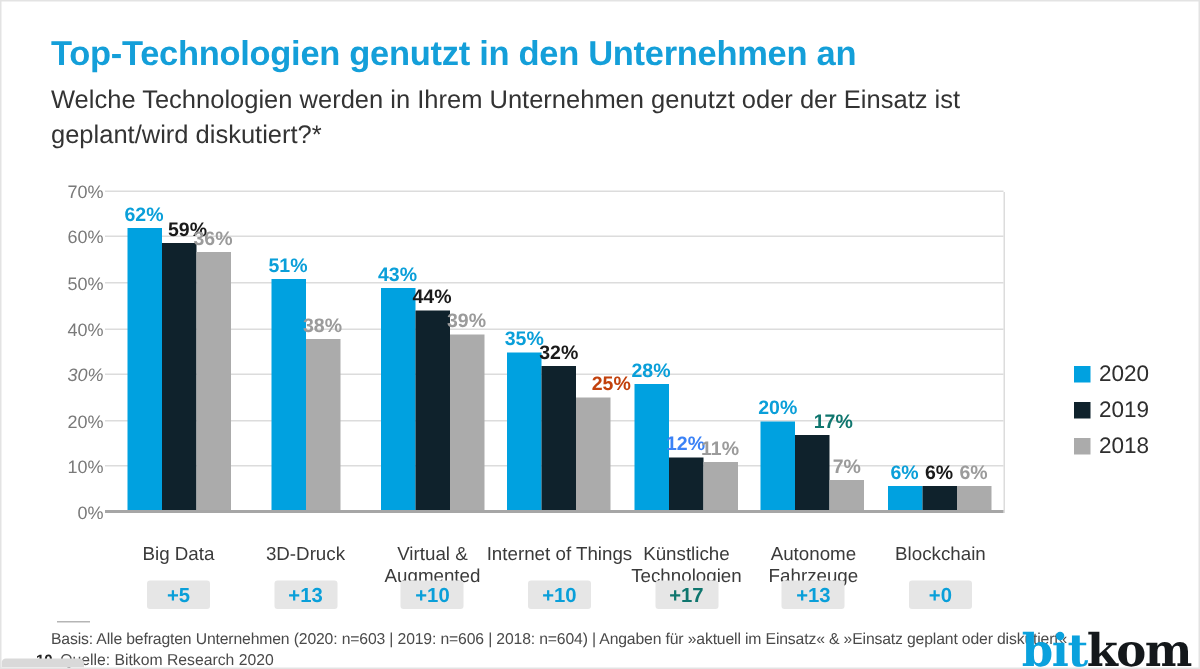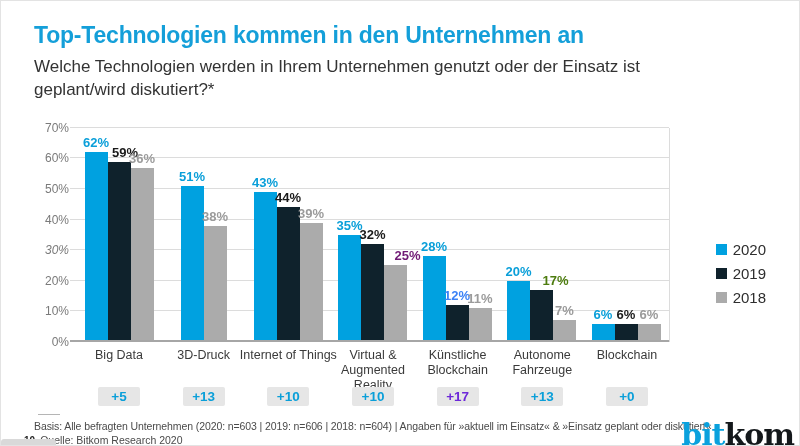--- a/index.html
+++ b/index.html
@@ -33,21 +33,21 @@
   .val { font-size:13px; font-weight:bold; white-space:nowrap; margin-bottom:2px; z-index:2; }
   .bar { width:100%; }
 
   .cats-row, .badges-row {
     display:flex; justify-content:space-between;
     margin-left:42px; padding:0 8px;
   }
   .cat-cell { width:70px; display:flex; justify-content:center; }
   .cat-text {
     width:104px; margin:0 -17px; text-align:center;
-    font-size:12.5px; color:#3a3a3a; line-height:1.2; padding-top:6px; height:38px;
+    font-size:12.5px; color:#3a3a3a; line-height:1.2; padding-top:20px; height:38px;
   }
   .badges-row { margin-top:7px; }
   .badge-cell { width:70px; display:flex; justify-content:center; }
   .badge {
     min-width:42px; padding:2px 6px; text-align:center; border-radius:2px;
     background:#e6e6e6; font-size:13.5px; font-weight:bold;
   }
 
   .legend { position:absolute; right:0; top:113px; }
   .legend-item { display:flex; align-items:center; margin-bottom:7px; }
@@ -63,21 +63,21 @@
   .logo {
     position:absolute; right:-28px; bottom:-6px;
     font-family:"DejaVu Serif", serif; font-weight:bold; font-size:30px; letter-spacing:-1px;
   }
   .corner-shape { position:absolute; left:0; bottom:0; width:55px; height:6px; background:#d9d9d9; border-radius:3px 3px 0 0; }
 </style>
 </head>
 <body>
 
 <div class="slide">
-  <h1 class="title" style="color: rgb(20, 159, 217);">Top-Technologien kommen in den Unternehmen an</h1>
+  <h1 class="title" style="color: rgb(20, 159, 217);">Top-Technologien genutzt in den Unternehmen an</h1>
   <p class="subtitle">Welche Technologien werden in Ihrem Unternehmen genutzt oder der Einsatz ist geplant/wird diskutiert?*</p>
 
   <div class="chart-wrap">
     <div class="axis-plot-row">
       <div class="y-axis">
           <div class="ytick" style="bottom: 0%;">0%</div>
           <div class="ytick" style="bottom: 14.2857%;">10%</div>
           <div class="ytick" style="bottom: 28.5714%;">20%</div>
           <div class="ytick" style="bottom: 42.8571%; font-style: italic;">30%</div>
           <div class="ytick" style="bottom: 57.1429%;">40%</div>
@@ -137,21 +137,21 @@
             <div class="group">
               <div class="bar-col">
                 <div class="val" style="color: rgb(10, 159, 217);">35%</div>
                 <div class="bar" style="height: 50%; background: rgb(0, 161, 224);"></div>
               </div>
               <div class="bar-col">
                 <div class="val" style="color: rgb(26, 26, 26);">32%</div>
                 <div class="bar" style="height: 45.7143%; background: rgb(15, 34, 44);"></div>
               </div>
               <div class="bar-col">
-                <div class="val" style="color: #701a75; margin-left: 24px;">25%</div>
+                <div class="val" style="color: #c2410c; margin-left: 24px;">25%</div>
                 <div class="bar" style="height: 35.7143%; background: rgb(171, 171, 171);"></div>
               </div>
             </div>
             <div class="group">
               <div class="bar-col">
                 <div class="val" style="color: rgb(10, 159, 217);">28%</div>
                 <div class="bar" style="height: 40%; background: rgb(0, 161, 224);"></div>
               </div>
               <div class="bar-col">
                 <div class="val" style="color: #3b82f6;">12%</div>
@@ -161,21 +161,21 @@
                 <div class="val" style="color: rgb(155, 155, 155);">11%</div>
                 <div class="bar" style="height: 15.7143%; background: rgb(171, 171, 171);"></div>
               </div>
             </div>
             <div class="group">
               <div class="bar-col">
                 <div class="val" style="color: rgb(10, 159, 217);">20%</div>
                 <div class="bar" style="height: 28.5714%; background: rgb(0, 161, 224);"></div>
               </div>
               <div class="bar-col">
-                <div class="val" style="color: #4d7c0f; margin-left: 28px;">17%</div>
+                <div class="val" style="color: #0f766e; margin-left: 28px;">17%</div>
                 <div class="bar" style="height: 24.2857%; background: rgb(15, 34, 44);"></div>
               </div>
               <div class="bar-col">
                 <div class="val" style="color: rgb(155, 155, 155);">7%</div>
                 <div class="bar" style="height: 10%; background: rgb(171, 171, 171);"></div>
               </div>
             </div>
             <div class="group">
               <div class="bar-col">
                 <div class="val" style="color: rgb(10, 159, 217);">6%</div>
@@ -195,27 +195,27 @@
       </div>
     </div>
     <div class="cats-row" id="cats">
         <div class="cat-cell">
           <div class="cat-text">Big Data</div>
         </div>
         <div class="cat-cell">
           <div class="cat-text">3D-Druck</div>
         </div>
         <div class="cat-cell">
+          <div class="cat-text">Virtual &amp; Augmented Reality</div>
+        </div>
+        <div class="cat-cell">
           <div class="cat-text">Internet of Things</div>
         </div>
         <div class="cat-cell">
-          <div class="cat-text">Virtual &amp; Augmented Reality</div>
-        </div>
-        <div class="cat-cell">
-          <div class="cat-text">Künstliche Blockchain</div>
+          <div class="cat-text">Künstliche Technologien</div>
         </div>
         <div class="cat-cell">
           <div class="cat-text">Autonome Fahrzeuge</div>
         </div>
         <div class="cat-cell">
           <div class="cat-text">Blockchain</div>
         </div>
       </div>
     <div class="badges-row" id="badges">
         <div class="badge-cell">
@@ -224,21 +224,21 @@
         <div class="badge-cell">
           <div class="badge" style="color: rgb(10, 159, 217); background: rgb(230, 230, 230);">+13</div>
         </div>
         <div class="badge-cell">
           <div class="badge" style="color: rgb(10, 159, 217); background: rgb(230, 230, 230);">+10</div>
         </div>
         <div class="badge-cell">
           <div class="badge" style="color: rgb(10, 159, 217); background: rgb(230, 230, 230);">+10</div>
         </div>
         <div class="badge-cell">
-          <div class="badge" style="color: #6d28d9; background: rgb(230, 230, 230);">+17</div>
+          <div class="badge" style="color: #0f766e; background: rgb(230, 230, 230);">+17</div>
         </div>
         <div class="badge-cell">
           <div class="badge" style="color: rgb(10, 159, 217); background: rgb(230, 230, 230);">+13</div>
         </div>
         <div class="badge-cell">
           <div class="badge" style="color: rgb(10, 159, 217); background: rgb(230, 230, 230);">+0</div>
         </div>
       </div>
     <div class="legend" id="legend">
         <div class="legend-item">

